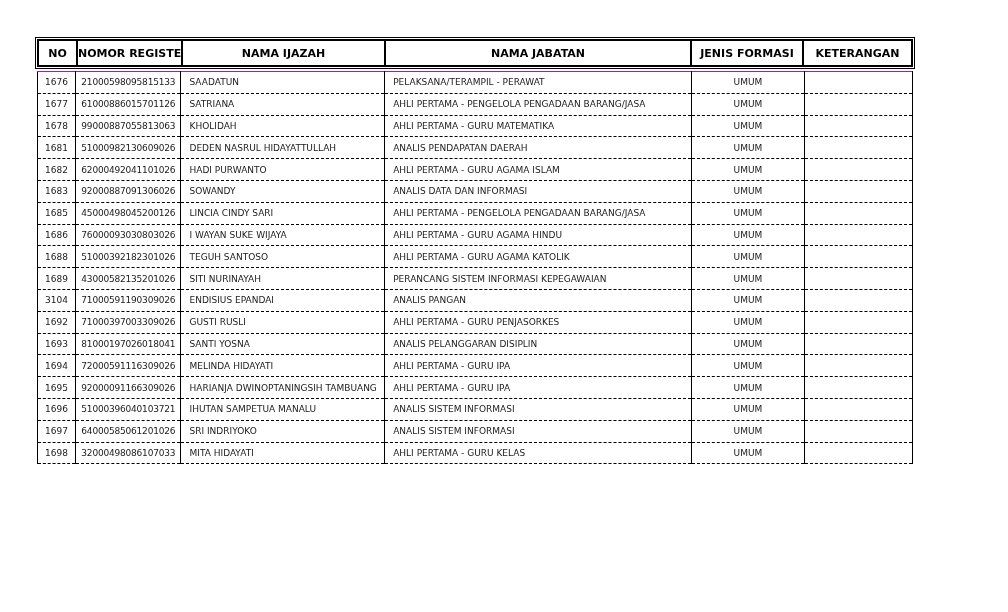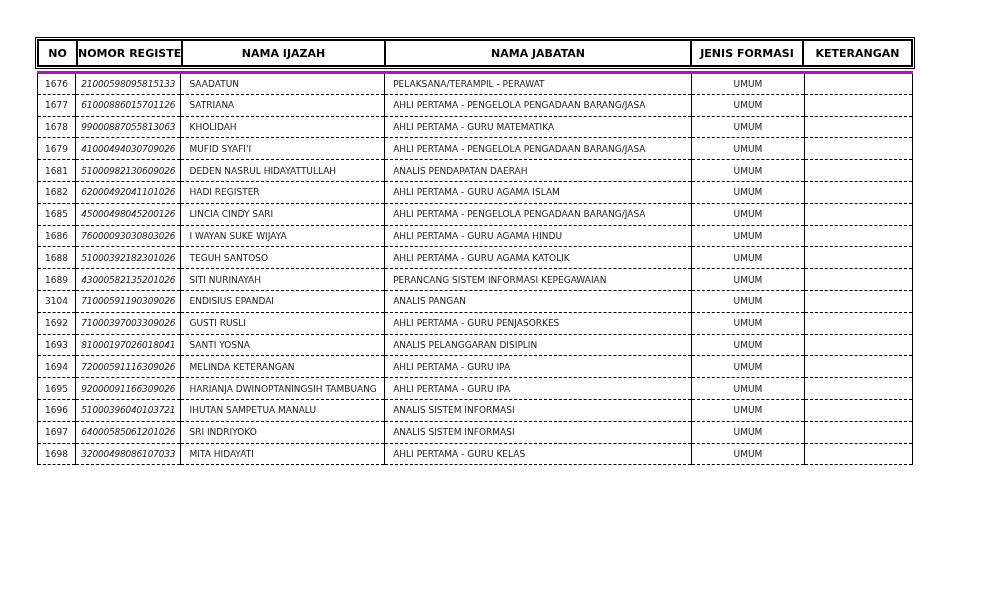--- a/index.html
+++ b/index.html
@@ -49,39 +49,39 @@
   .thead-wrap th:first-child { border-left: none; }
 
   
   .tbody-wrap {
     position: absolute;
     left: 37px; top: 71px;
     width: 876px;
     background: #ffffff;
   }
   .tbody-wrap table.grid {
-    border-top: 3px solid #a21caf;
+    border-top: 1px solid #a21caf;
     border-left: 1px solid #000;
     border-right: 1px solid #000;
   }
   .tbody-wrap td {
     height: 21.8px;
     font-size: 9px;
     vertical-align: middle;
     border-left: 1px solid #000;
     border-bottom: 1px dashed #000;
     white-space: nowrap;
     overflow: hidden;
     color: #1a1a1a;
     background: #ffffff;
   }
   .tbody-wrap td:first-child { border-left: none; }
   td.cell-no, td.cell-register, td.cell-formasi { text-align: center; }
   td.cell-ijazah, td.cell-jabatan { text-align: left; padding-left: 8px; }
-  td.cell-register { letter-spacing: -0.2px; font-style: italic; }
+  td.cell-register { letter-spacing: -0.2px; }
 </style>
 </head>
 <body>
 
 <div class="page">
 
   <div class="thead-wrap">
     <table class="grid">
       <colgroup>
         <col class="c-no">
@@ -135,48 +135,48 @@
 
     <tr>
       <td class="cell-no">1678</td>
       <td class="cell-register">99000887055813063</td>
       <td class="cell-ijazah">KHOLIDAH</td>
       <td class="cell-jabatan">AHLI PERTAMA - GURU MATEMATIKA</td>
       <td class="cell-formasi">UMUM</td>
       <td class="cell-keterangan"></td>
     </tr>
 
-    <tr>
-      <td class="cell-no">1679</td>
-      <td class="cell-register">41000494030709026</td>
-      <td class="cell-ijazah">MUFID SYAFI'I</td>
-      <td class="cell-jabatan">AHLI PERTAMA - PENGELOLA PENGADAAN BARANG/JASA</td>
-      <td class="cell-formasi">UMUM</td>
-      <td class="cell-keterangan"></td>
-    </tr>
 
 
     <tr>
       <td class="cell-no">1681</td>
       <td class="cell-register">51000982130609026</td>
       <td class="cell-ijazah">DEDEN NASRUL HIDAYATTULLAH</td>
       <td class="cell-jabatan">ANALIS PENDAPATAN DAERAH</td>
       <td class="cell-formasi">UMUM</td>
       <td class="cell-keterangan"></td>
     </tr>
 
     <tr>
       <td class="cell-no">1682</td>
       <td class="cell-register">62000492041101026</td>
-      <td class="cell-ijazah">HADI REGISTER</td>
+      <td class="cell-ijazah">HADI PURWANTO</td>
       <td class="cell-jabatan">AHLI PERTAMA - GURU AGAMA ISLAM</td>
       <td class="cell-formasi">UMUM</td>
       <td class="cell-keterangan"></td>
     </tr>
 
+    <tr>
+      <td class="cell-no">1683</td>
+      <td class="cell-register">92000887091306026</td>
+      <td class="cell-ijazah">SOWANDY</td>
+      <td class="cell-jabatan">ANALIS DATA DAN INFORMASI</td>
+      <td class="cell-formasi">UMUM</td>
+      <td class="cell-keterangan"></td>
+    </tr>
 
 
     <tr>
       <td class="cell-no">1685</td>
       <td class="cell-register">45000498045200126</td>
       <td class="cell-ijazah">LINCIA CINDY SARI</td>
       <td class="cell-jabatan">AHLI PERTAMA - PENGELOLA PENGADAAN BARANG/JASA</td>
       <td class="cell-formasi">UMUM</td>
       <td class="cell-keterangan"></td>
     </tr>
@@ -233,21 +233,21 @@
       <td class="cell-register">81000197026018041</td>
       <td class="cell-ijazah">SANTI YOSNA</td>
       <td class="cell-jabatan">ANALIS PELANGGARAN DISIPLIN</td>
       <td class="cell-formasi">UMUM</td>
       <td class="cell-keterangan"></td>
     </tr>
 
     <tr>
       <td class="cell-no">1694</td>
       <td class="cell-register">72000591116309026</td>
-      <td class="cell-ijazah">MELINDA KETERANGAN</td>
+      <td class="cell-ijazah">MELINDA HIDAYATI</td>
       <td class="cell-jabatan">AHLI PERTAMA - GURU IPA</td>
       <td class="cell-formasi">UMUM</td>
       <td class="cell-keterangan"></td>
     </tr>
 
     <tr>
       <td class="cell-no">1695</td>
       <td class="cell-register">92000091166309026</td>
       <td class="cell-ijazah">HARIANJA DWINOPTANINGSIH TAMBUANG</td>
       <td class="cell-jabatan">AHLI PERTAMA - GURU IPA</td>

